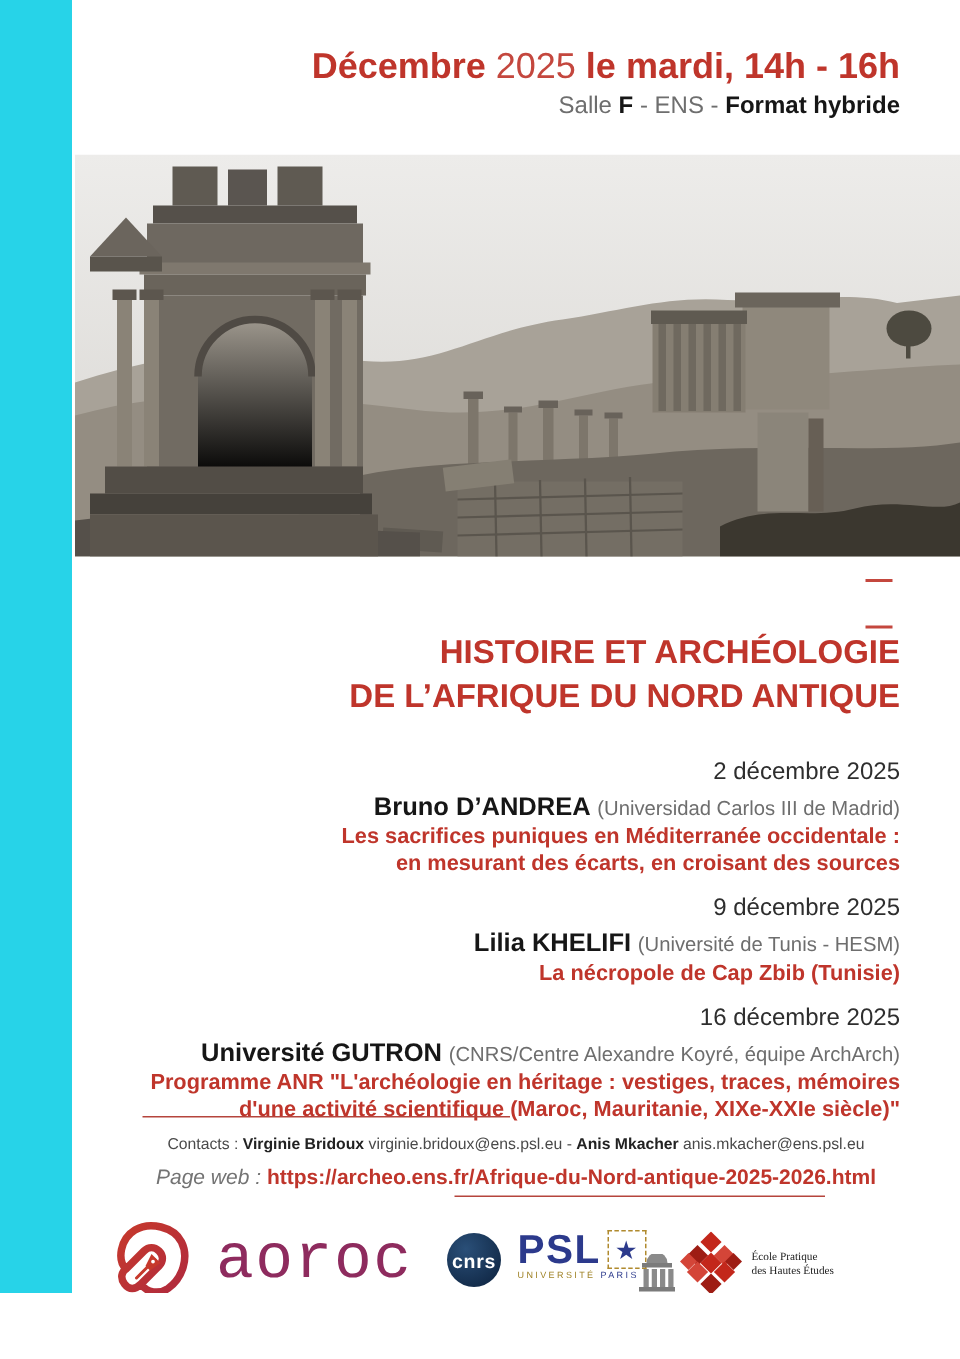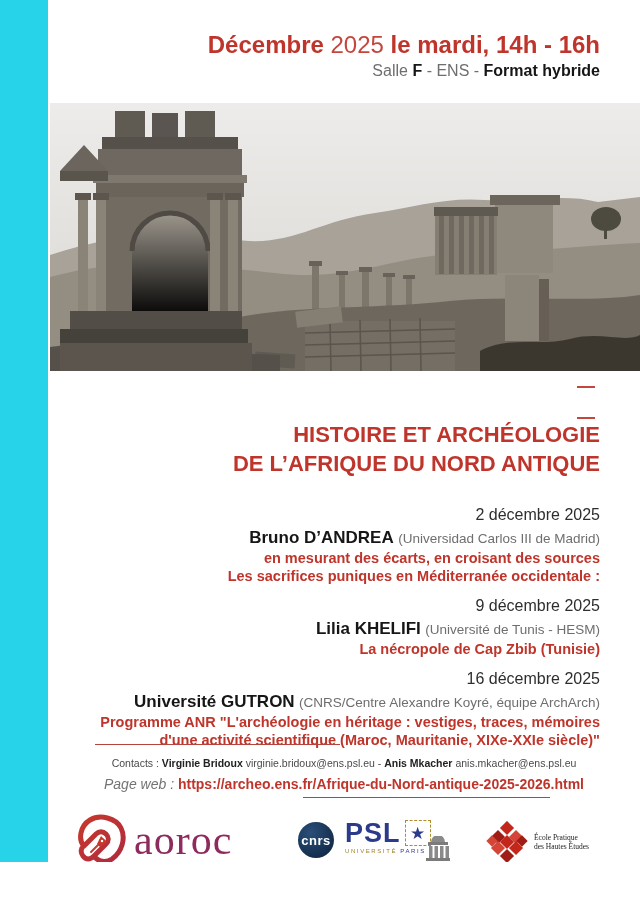--- a/index.html
+++ b/index.html
@@ -46,39 +46,39 @@
             font-size:10.5px;color:#4a4a4a;white-space:nowrap;}
   .contacts .b{font-weight:bold;color:#222;}
   .webpage{position:absolute;left:48px;width:592px;top:776px;text-align:center;
            font-size:14px;white-space:nowrap;}
   .webpage .lbl{color:#737373;font-style:italic;}
   .webpage .url{color:#bf352b;font-weight:bold;text-decoration:none;}
 
   
   .logo{position:absolute;display:flex;align-items:center;}
   .logo-aoroc{left:76px;top:814px;}
-  .aoroc-text{font-size:42px;font-weight:500;color:#8e2b5e;letter-spacing:1px;margin-left:6px;
-              font-family:Liberation Serif, serif;}
+  .aoroc-text{font-size:42px;font-weight:500;color:#8e2b5e;letter-spacing:1px;margin-left:16px;
+              font-family:Liberation Mono, monospace;}
   .logo-cnrs{left:298px;top:822px;}
   .cnrs-circle{width:36px;height:36px;border-radius:50%;
                background:radial-gradient(circle at 35% 30%, #2a4f78, #132c4b 75%);
                display:flex;align-items:center;justify-content:center;}
   .cnrs-text{color:#ffffff;font-size:13px;font-weight:bold;letter-spacing:.5px;}
   .logo-psl{left:345px;top:820px;display:block;text-align:left;}
   .psl-top{display:flex;align-items:center;justify-content:center;}
   .psl-text{font-size:27px;font-weight:bold;color:#2c3a8c;letter-spacing:1px;line-height:26px;}
   .psl-star{width:24px;height:24px;margin-left:4px;border:1px dashed #b08a2e;
             display:flex;align-items:center;justify-content:center;
             color:#2c3a8c;font-size:17px;line-height:1;}
   .psl-sub{font-size:6px;letter-spacing:1.6px;margin-top:2px;white-space:nowrap;}
   .psl-sub .u{color:#a08327;} .psl-sub .p{color:#2c3a8c;}
   .logo-ens{left:421px;top:836px;display:block;}
   .ens-text{font-family:"Liberation Serif", serif;font-size:15px;letter-spacing:2px;
             color:#15152a;margin-top:1px;}
-  .logo-ephe{left:486px;top:821px;}
+  .logo-ephe{left:453px;top:821px;}
   .ephe-text{font-family:"Liberation Serif", serif;font-size:7.5px;color:#222;
              line-height:9px;margin-left:6px;text-align:left;}
 </style>
 </head>
 <body>
 
 <div class="page">
   <div class="teal-bar"></div>
 
   <div class="header">
@@ -217,22 +217,22 @@
     <div>DE L’AFRIQUE DU NORD ANTIQUE</div>
   </div>
 
   <div class="sessions">
     <div class="session">
       <div class="s-date">2 décembre 2025</div>
       <div class="s-name-line">
         <span class="s-name">Bruno D’ANDREA</span>
         <span class="s-affil">(Universidad Carlos III de Madrid)</span>
       </div>
+      <div class="s-talk">Les sacrifices puniques en Méditerranée occidentale :</div>
       <div class="s-talk">en mesurant des écarts, en croisant des sources</div>
-      <div class="s-talk">Les sacrifices puniques en Méditerranée occidentale :</div>
     </div>
     <div class="session">
       <div class="s-date">9 décembre 2025</div>
       <div class="s-name-line">
         <span class="s-name">Lilia KHELIFI</span>
         <span class="s-affil">(Université de Tunis - HESM)</span>
       </div>
       <div class="s-talk">La nécropole de Cap Zbib (Tunisie)</div>
     </div>
     <div class="session">

